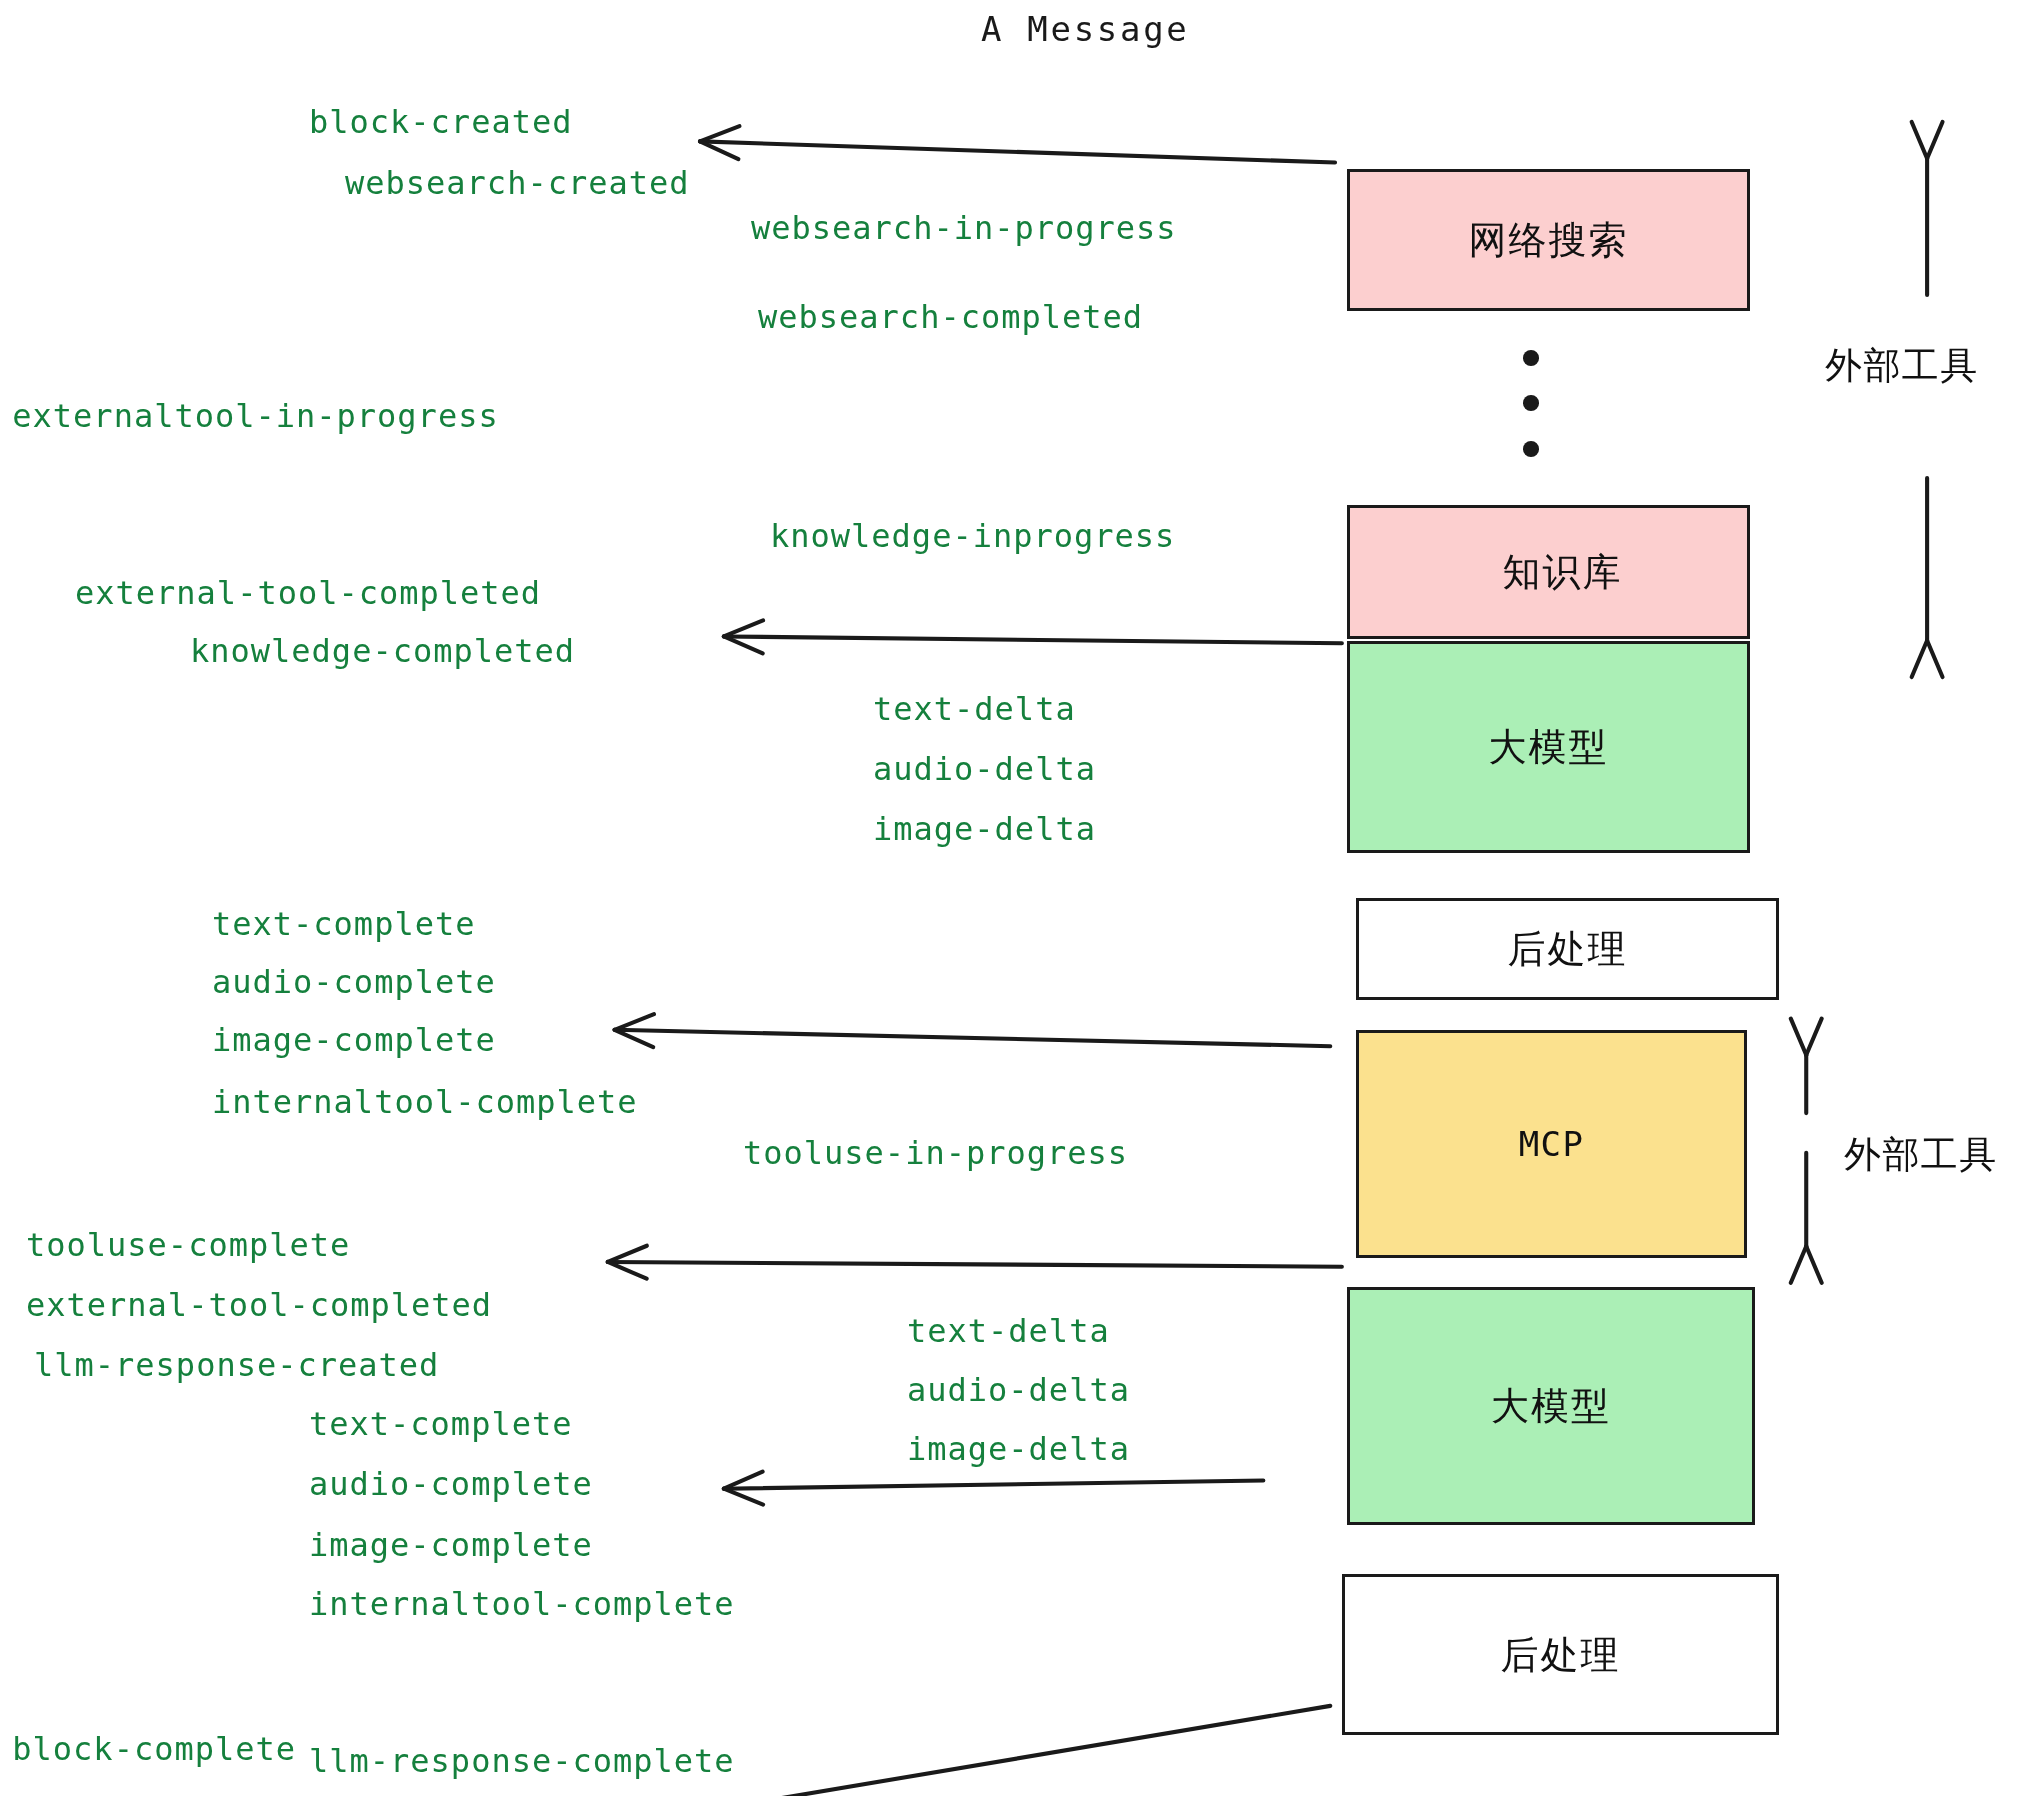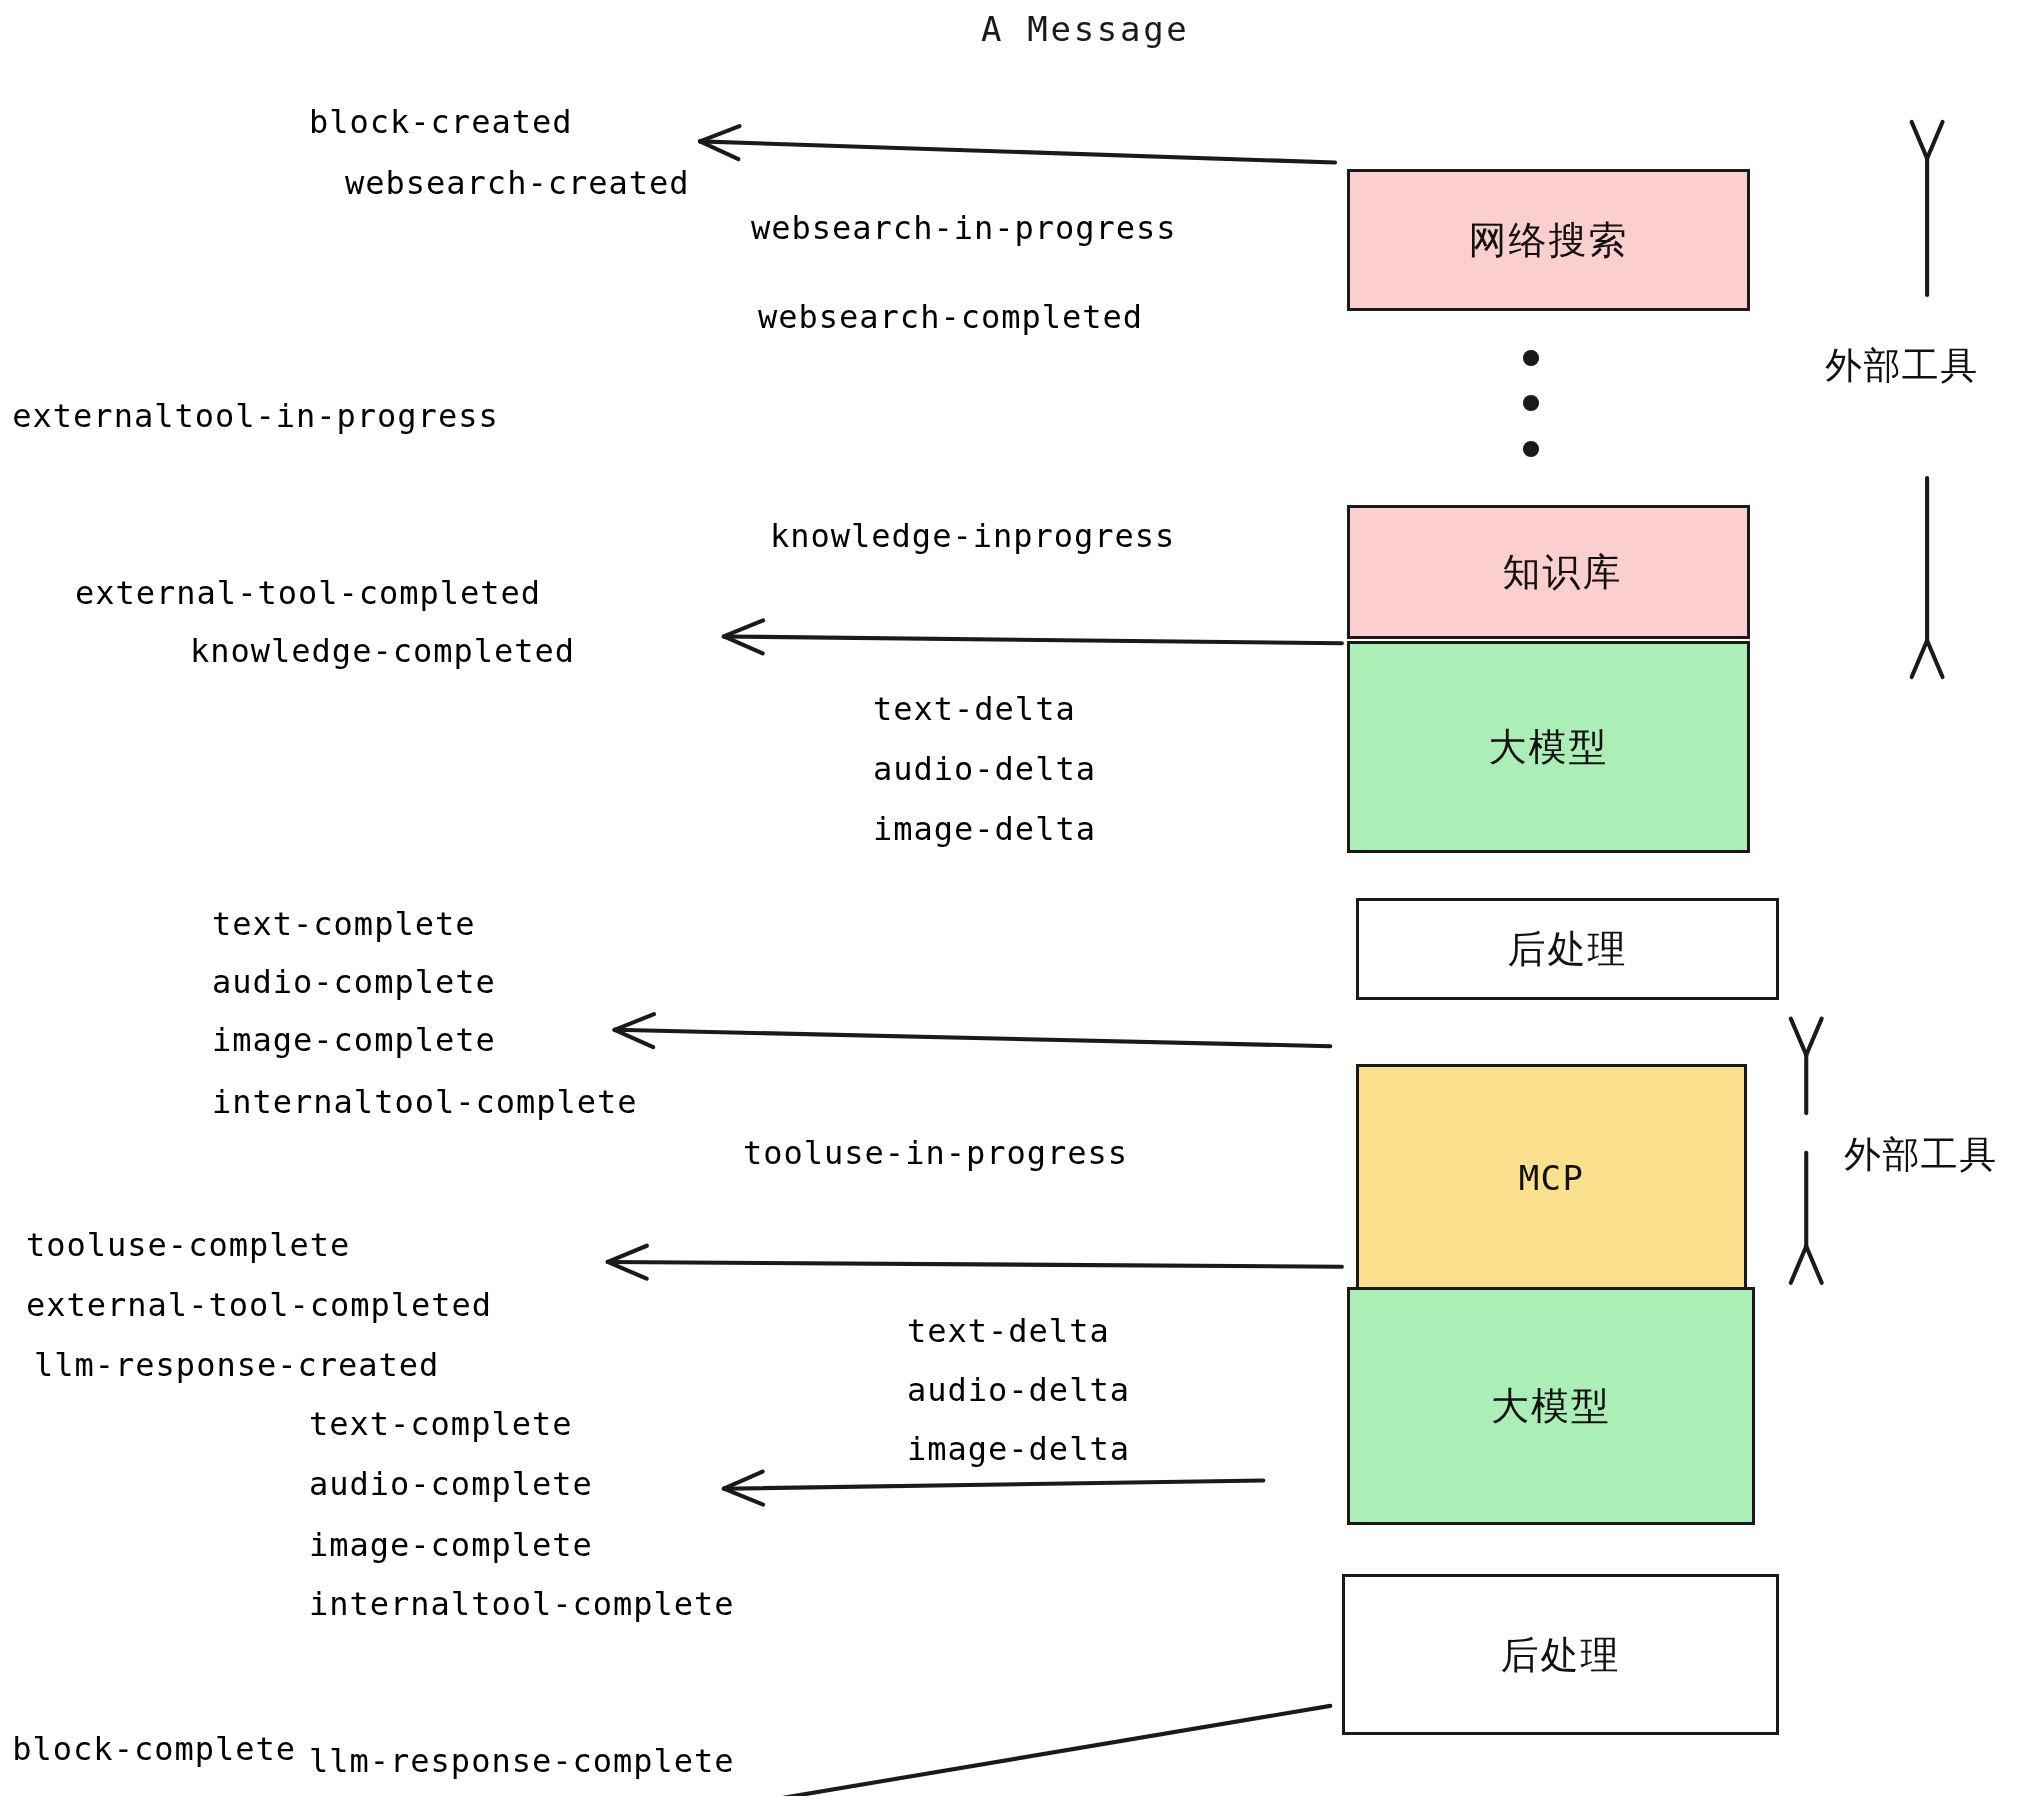--- a/index.html
+++ b/index.html
@@ -10,21 +10,21 @@
   #canvas {
     position: relative;
     width: 2035px;
     height: 1796px;
     background: #ffffff;
     overflow: hidden;
     font-family: "DejaVu Sans Mono", "Liberation Mono", monospace;
   }
   .evt {
     position: absolute;
-    color: #000000;
+    color: #15803d;
     font-family: "DejaVu Sans Mono", "Liberation Mono", monospace;
     font-size: 32px;
     letter-spacing: 1px;
     white-space: nowrap;
     line-height: 1;
   }
   .title {
     position: absolute;
     color: #1a1a1a;
     font-family: "DejaVu Sans Mono", "Liberation Mono", monospace;
@@ -91,21 +91,21 @@
       </div>
       <div class="node" style="left: 1347px; top: 505px; width: 403px; height: 134px; background: rgb(252, 207, 207); padding-left: 28px;">
         <span>知识库</span>
       </div>
       <div class="node" style="left: 1347px; top: 641px; width: 403px; height: 212px; background: rgb(171, 239, 182);">
         <span>大模型</span>
       </div>
       <div class="node" style="left: 1356px; top: 898px; width: 423px; height: 102px; background: rgb(255, 255, 255);">
         <span>后处理</span>
       </div>
-      <div class="node mcp" style="left: 1356px; top: 1064px; width: 391px; height: 228px; background: rgb(251, 225, 142);">
+      <div class="node mcp" style="left: 1356px; top: 1030px; width: 391px; height: 228px; background: rgb(251, 225, 142);">
         <span>MCP</span>
       </div>
       <div class="node" style="left: 1347px; top: 1287px; width: 408px; height: 238px; background: rgb(171, 239, 182);">
         <span>大模型</span>
       </div>
       <div class="node" style="left: 1342px; top: 1574px; width: 437px; height: 161px; background: rgb(255, 255, 255);">
         <span>后处理</span>
       </div>
     </div>
   <div id="events-layer">

